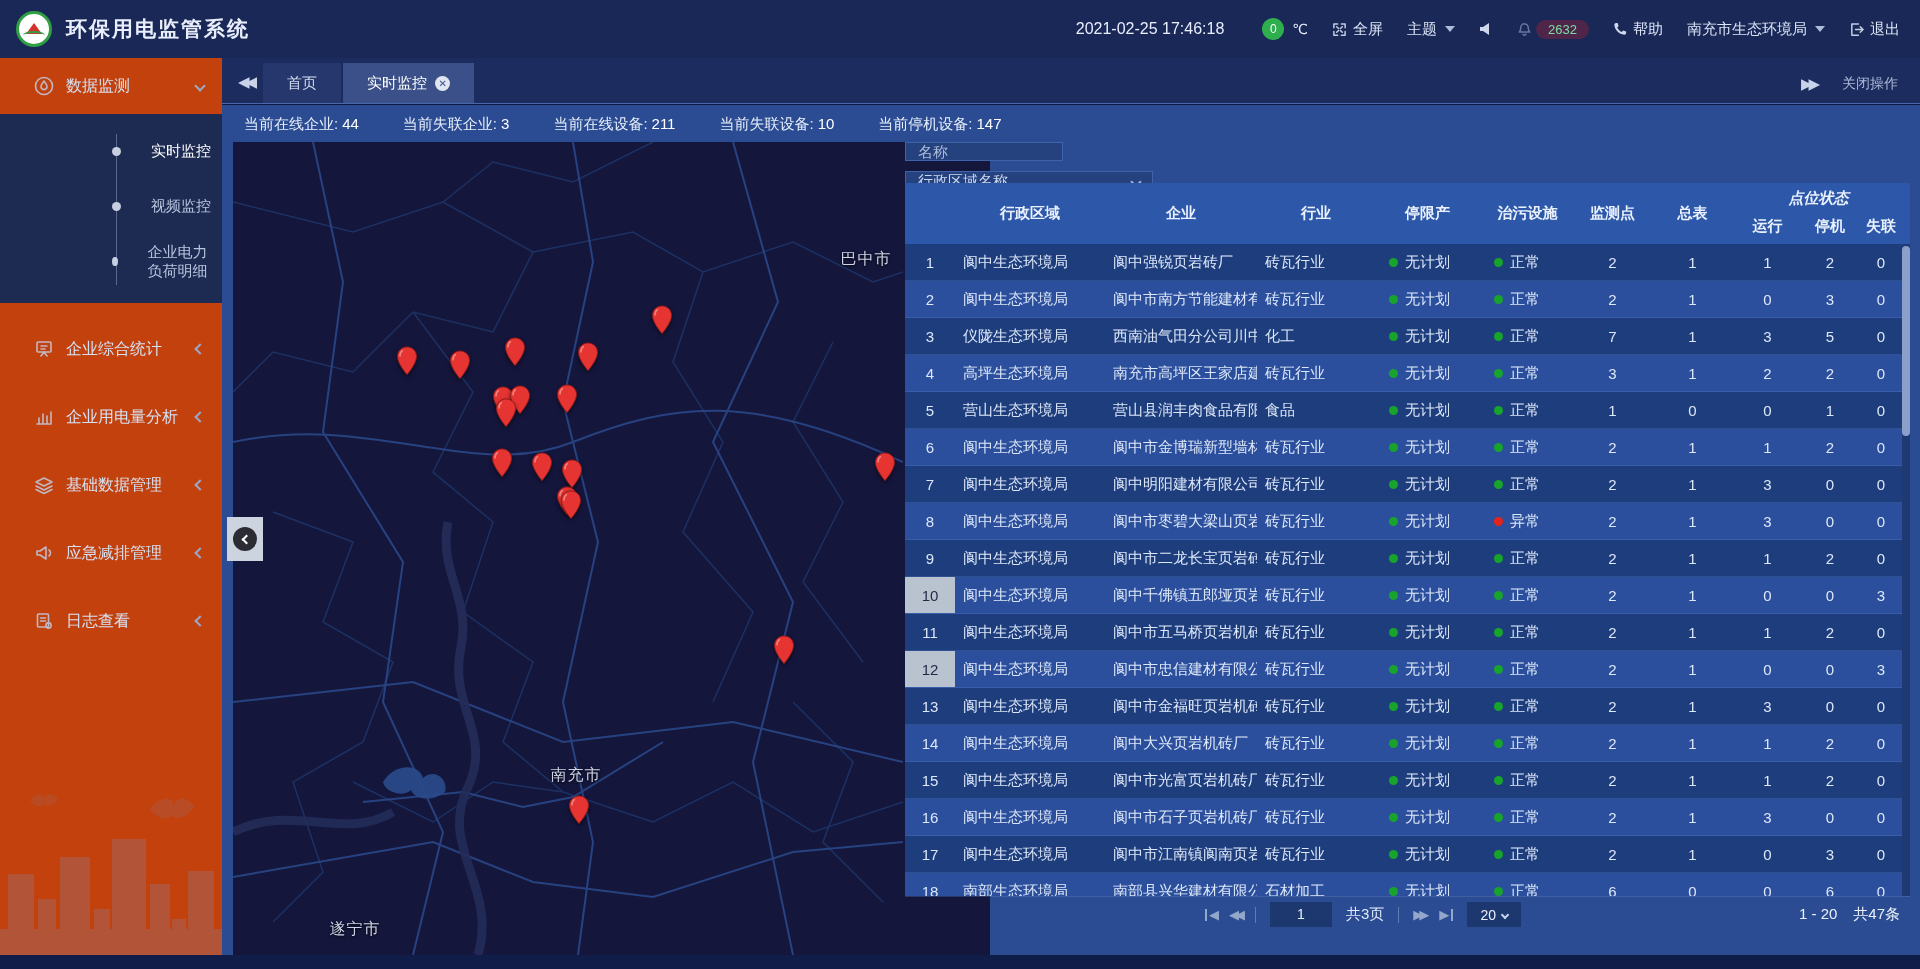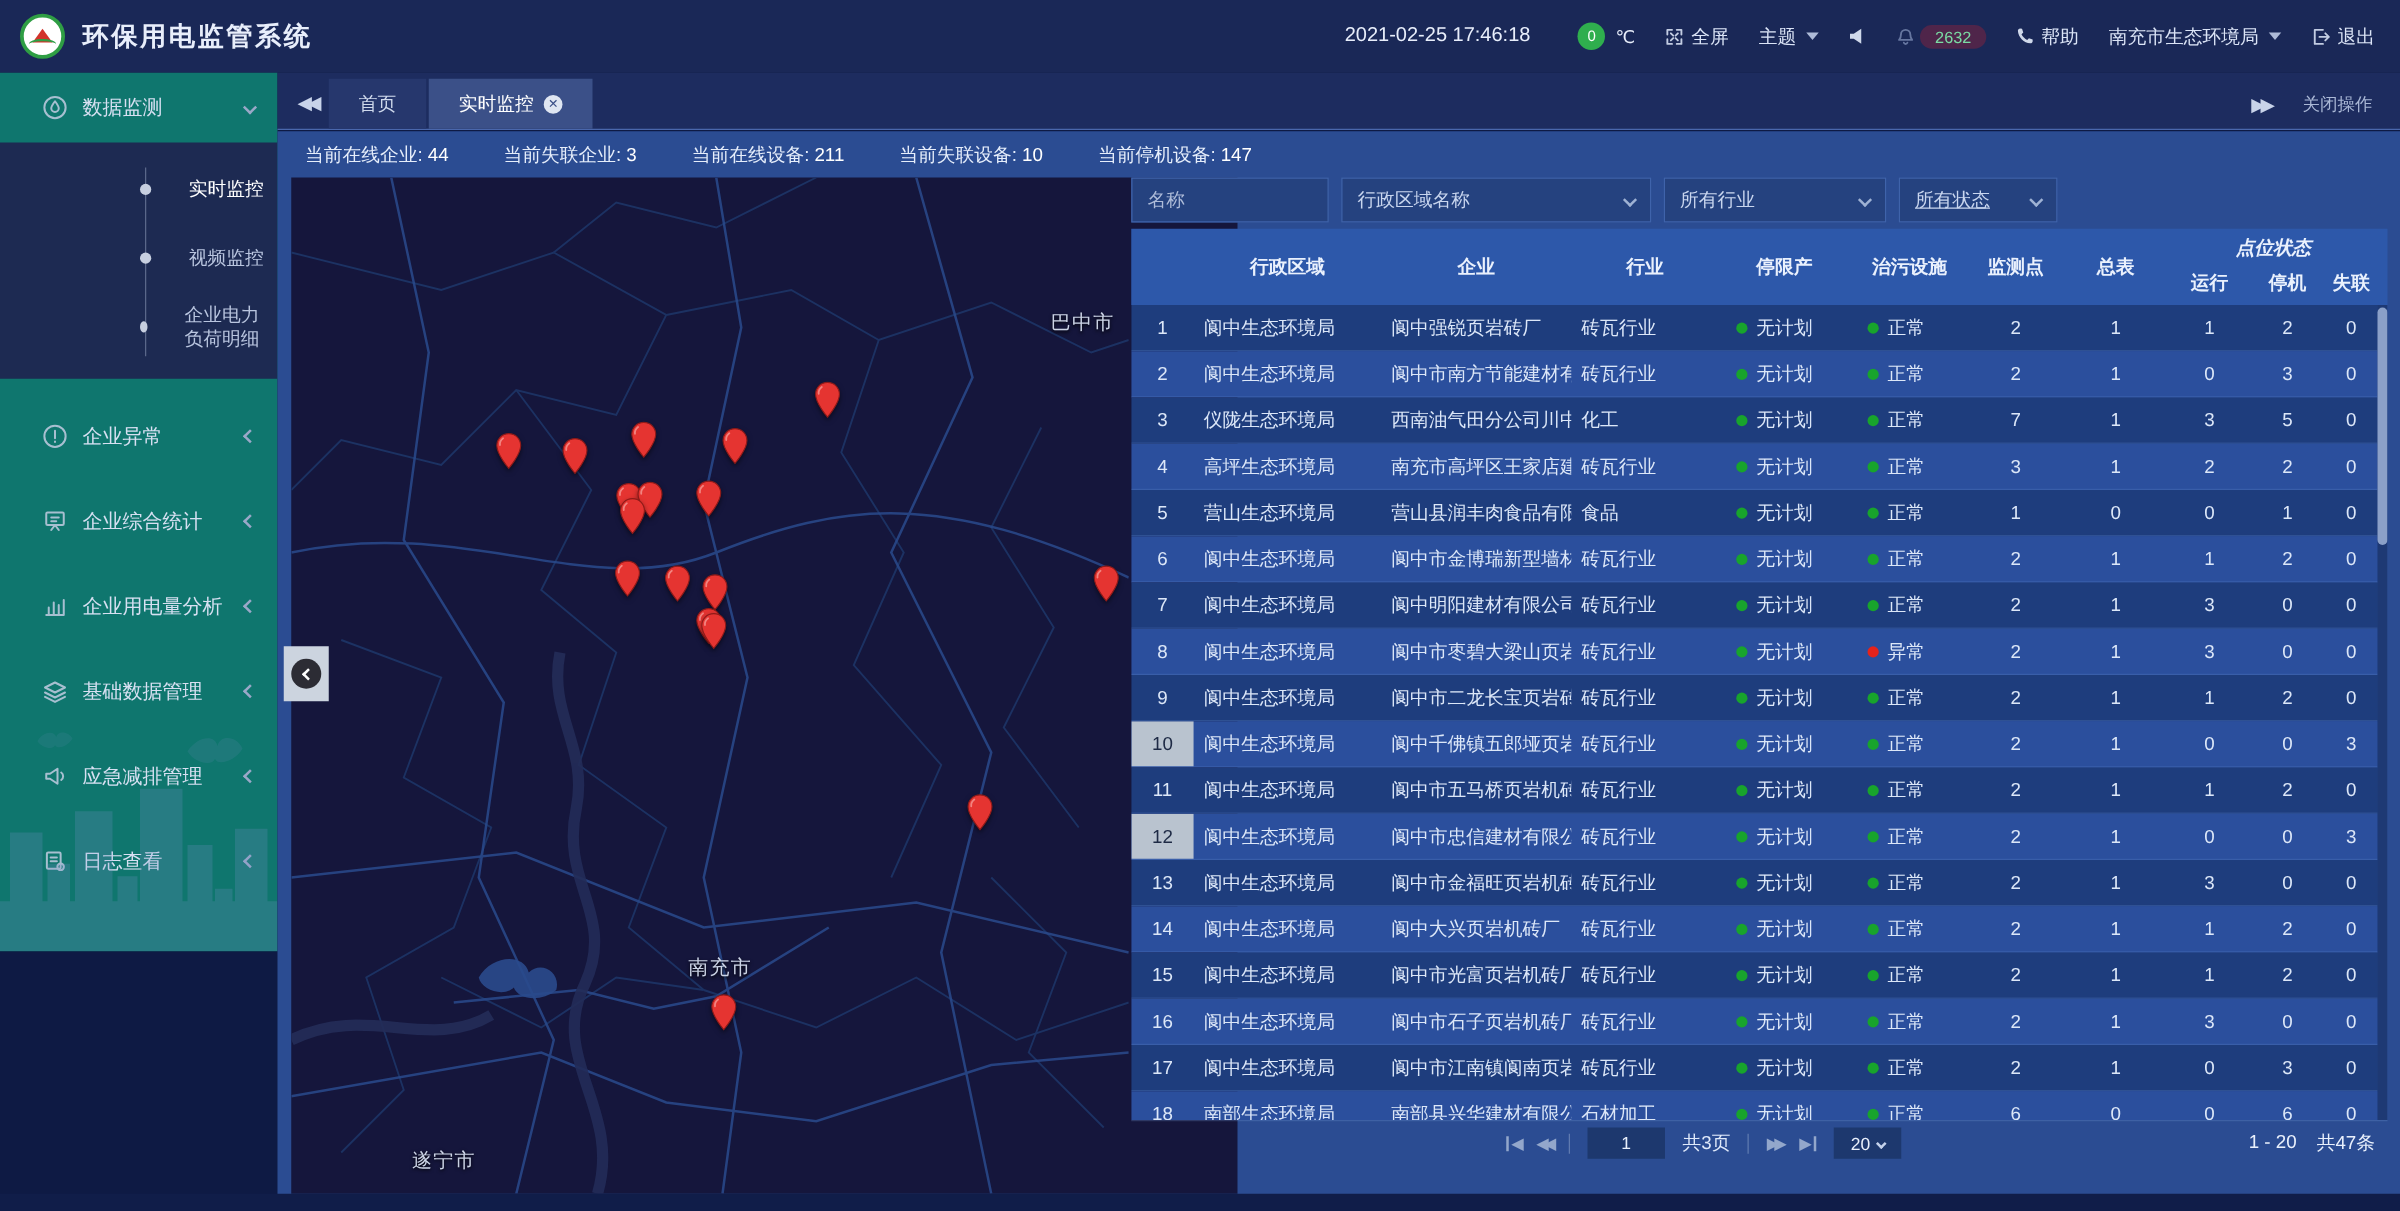--- a/index.html
+++ b/index.html
@@ -22,21 +22,21 @@
   .temp-badge { width:22px; height:22px; border-radius:50%; background:#2fae4e; color:#fff;
     font-size:12px; display:flex; align-items:center; justify-content:center;}
   .temp-unit { margin-left:-16px; font-size:14px;}
   .hbtn { display:flex; align-items:center; gap:6px; cursor:pointer; color:#dbe4f6;}
   .caret-down { width:0; height:0; border-left:5px solid transparent; border-right:5px solid transparent;
     border-top:6px solid #aebbd8; margin-left:2px;}
   .badge-pill { background:#552549; color:#86efac; border-radius:10px; padding:2px 12px; font-size:13px;}
   .bell-wrap { display:flex; align-items:center; gap:4px; opacity:.9;}
 
   
-  .sidebar { position:absolute; left:0; top:58px; width:222px; height:703px; background:#0f766e; overflow:hidden;}
+  .sidebar { position:absolute; left:0; top:58px; width:222px; height:911px; background:#c2410c; overflow:hidden;}
   .side-item { height:56px; display:flex; align-items:center; color:#d7e0f2; font-size:16px; cursor:pointer; position:relative;}
   .side-item .ic { width:20px; height:20px; margin-left:34px; margin-right:12px; flex:none; opacity:.85;}
   .side-item .chev { position:absolute; right:18px;}
   .chev-left { width:8px; height:8px; border-left:2px solid #9aa8c8; border-bottom:2px solid #9aa8c8;
     transform:rotate(45deg);}
   .chev-down-s { width:8px; height:8px; border-left:2px solid #9aa8c8; border-bottom:2px solid #9aa8c8;
     transform:rotate(-45deg);}
   .submenu { background:#1d2a52; padding:10px 0 14px 0; position:relative;}
   .submenu:before { content:""; position:absolute; left:116px; top:20px; bottom:18px; width:1px; background:#8d99b8; opacity:.55;}
   .sub-item { height:55px; display:flex; align-items:center; color:#b9c5df; font-size:15px; cursor:pointer; position:relative;}
@@ -71,21 +71,21 @@
   .pin { position:absolute; width:22px; height:30px; margin-left:-11px; margin-top:-13px;
     filter:drop-shadow(0 2px 2px rgba(0,0,0,.5));}
   .collapse-btn { position:absolute; left:5px; top:412px; width:36px; height:44px; background:#ccd4df;
     display:flex; align-items:center; justify-content:center; cursor:pointer;}
   .collapse-btn .circ { width:24px; height:24px; border-radius:50%; background:#2c2c34;
     display:flex; align-items:center; justify-content:center;}
   .collapse-btn .chev-left { border-color:#fff; width:7px; height:7px; margin-left:3px;}
 
   
   .rpanel { position:absolute; left:683px; top:37px; width:1005px; height:790px;}
-  .filters { display:flex; gap:10px; height:36px;}
+  .filters { display:flex; gap:10px; height:36px;flex-direction:column;}
   .fbox { background:#25427f; border:1px solid #3f63ab; height:36px; display:flex; align-items:center;
     padding:0 12px; color:#c9d6ef; font-size:15px; position:relative; cursor:pointer;}
   .fbox input { background:transparent; border:none; outline:none; color:#c9d6ef; font-size:15px; width:100%;
     font-family:inherit;}
   .fbox input::placeholder { color:#aebcd9;}
   .fbox .chev-down-s { position:absolute; right:12px; border-color:#9fb2d4;}
   .f-name { width:158px;}
   .f-region { width:248px;}
   .f-industry { width:178px; justify-content:flex-start;}
   .f-status { width:127px;text-decoration:underline;}
@@ -208,28 +208,20 @@
         <span>视频监控</span>
       </div>
       <div class="sub-item">
         <span class="bullet"></span>
         <span>企业电力负荷明细</span>
       </div>
     </div>
     <div class="side-group-gap"></div>
     <div class="side-item" style="height:68px">
       <svg class="ic icstroke" viewBox="0 0 20 20">
-          <circle cx="10" cy="10" r="8.5"></circle>
-          <path d="M10 5.5v6M10 14.2v.4"></path>
-        </svg>
-      <span>企业异常</span>
-      <span class="chev chev-left"></span>
-    </div>
-    <div class="side-item" style="height:68px">
-      <svg class="ic icstroke" viewBox="0 0 20 20">
           <rect x="3" y="3" width="14" height="10" rx="1"></rect>
           <path d="M7 7h6M7 10h4M7 17l3-4 3 4"></path>
         </svg>
       <span>企业综合统计</span>
       <span class="chev chev-left"></span>
     </div>
     <div class="side-item" style="height:68px">
       <svg class="ic icstroke" viewBox="0 0 20 20">
           <path d="M3 17h14M5 17v-6M9 17V7M13 17v-8M17 17V5"></path>
         </svg>

